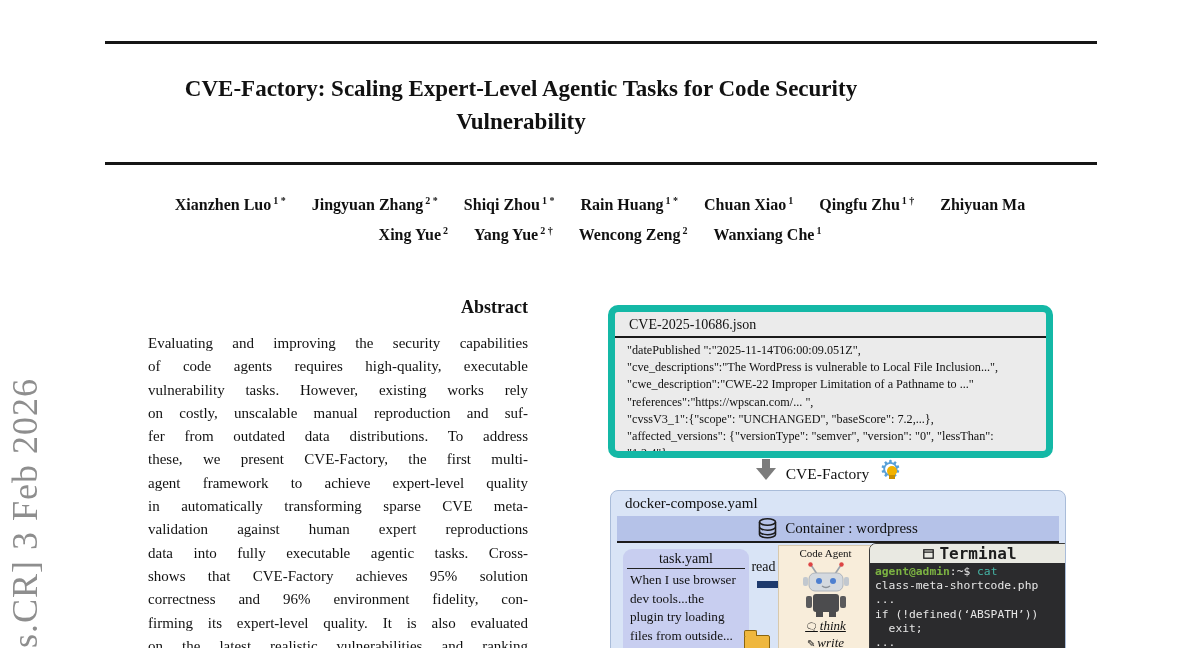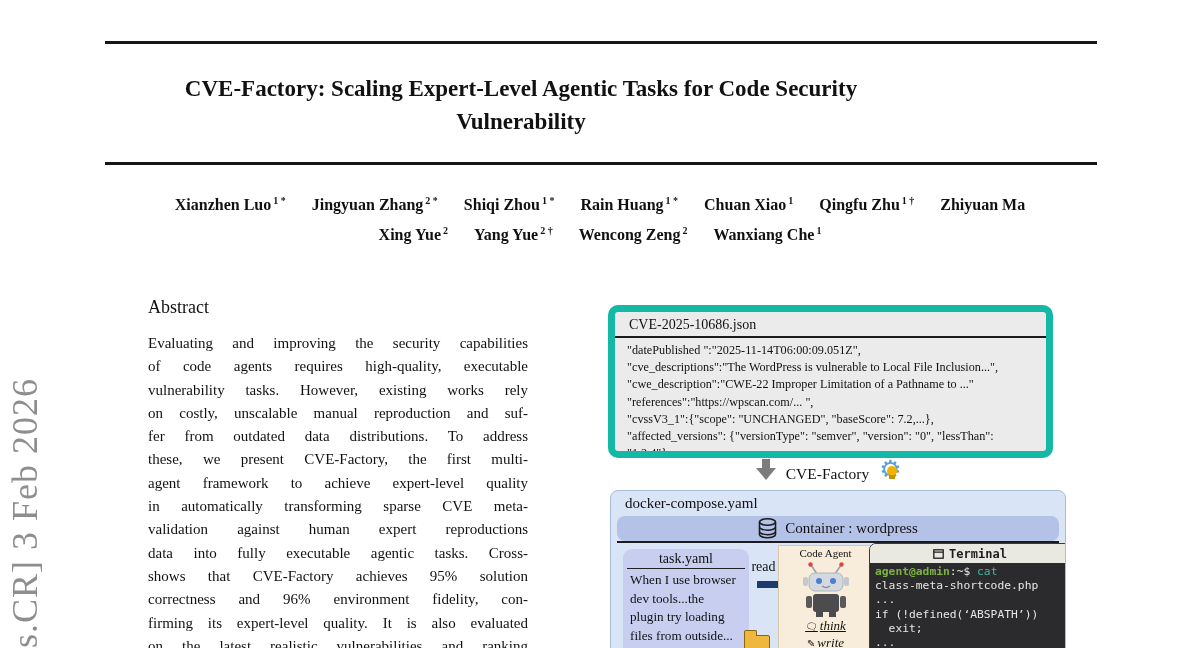--- a/index.html
+++ b/index.html
@@ -19,22 +19,22 @@
   .rule-mid{top:162px;}
   .title{position:absolute; left:0; top:72px; width:1042px; text-align:center;
     font-size:23px; font-weight:bold; line-height:33px;}
   .authors{position:absolute; left:0; width:1200px; text-align:center;
     font-size:16px; font-weight:bold;}
   .authors-l1{top:195px;}
   .authors-l2{top:225px;}
   .author{margin:0 13px; white-space:nowrap;}
   .author sup{font-weight:bold; font-size:10px; margin-left:2px;}
   
-  .abs-head{position:absolute; left:148px; top:297px; width:380px; text-align:left;
-    font-size:18px; font-weight:normal;}
+  .abs-head{position:absolute; left:148px; top:297px; width:380px; text-align:right;
+    font-size:18px; font-weight:bold;}
   .abs-body{position:absolute; left:148px; top:332px; width:380px;
     font-size:15px; line-height:23.3px;}
   .abs-line{text-align:justify; text-align-last:justify; height:23.3px; overflow:hidden; white-space:nowrap;}
   
   .json-card{position:absolute; left:608px; top:305px; width:445px; height:153px;
     background:#ebebeb; border:7px solid #14b8a6; border-radius:10px; overflow:hidden;
     box-sizing:border-box;}
   .json-title{font-size:14px; padding:5px 0 3px 14px; border-bottom:2.5px solid #1a1a1a;}
   .json-body{padding:4px 12px 0 12px; font-size:12.2px; line-height:17.2px;}
   .factory-row{position:absolute; left:608px; top:459px; width:445px; height:30px;
@@ -47,21 +47,21 @@
   .factory-icon .gear{position:absolute; left:0; top:-4px; font-family:"DejaVu Sans",sans-serif;
     font-size:25px; color:#58a0d8; line-height:26px;}
   .factory-icon .bulb{position:absolute; left:8px; top:5px; width:10px; height:10px;
     background:#f2b200; border-radius:50%;}
   .factory-icon .bulb-base{position:absolute; left:10px; top:14px; width:6px; height:4px; background:#c98f00;}
   
   .compose-card{position:absolute; left:610px; top:490px; width:456px; height:170px;
     background:#d9e4f6; border:1px solid #a9bcd9; border-radius:8px; box-sizing:border-box; overflow:hidden;}
   .compose-title{font-size:15px; padding:4px 0 3px 14px;}
   .band{margin:1px 6px 0 6px; height:25px; background:#b5c2e8;
-    display:flex; align-items:center; justify-content:center; gap:8px; font-size:15px;border-radius:8px;}
+    display:flex; align-items:center; justify-content:center; gap:8px; font-size:15px;}
   .band-rule{margin:0 6px; border-top:2.5px solid #1b1b1b;}
   .compose-content{position:relative; height:120px;}
   .task-card{position:absolute; left:12px; top:6px; width:126px; height:108px;
     background:#c8cef0; border-radius:9px; overflow:hidden;}
   .task-title{font-size:14px; text-align:center; padding-top:2px; padding-bottom:1px;
     border-bottom:1.5px solid #222; margin:0 4px;}
   .task-body{padding:2px 6px 0 7px; font-size:13.2px; line-height:18.6px;}
   .t-line{white-space:nowrap;}
   .read-block{position:absolute; left:138px; top:14px; width:46px; text-align:center;}
   .read-label{font-size:14px;}
@@ -71,21 +71,21 @@
   .agent-card{position:absolute; left:167px; top:2px; width:93px; height:130px;
     background:#f8edda; border:1px solid #d8c9ac; text-align:center; overflow:hidden;}
   .agent-title{font-size:11px; padding-top:1px;}
   .agent-robot{margin:3px auto 0 auto; display:block;}
   .agent-action{font-size:13px; font-style:italic; text-decoration:underline; line-height:16px;}
   .action-icon{font-style:normal; text-decoration:none; font-size:10px; margin-right:2px;}
   .terminal{position:absolute; left:258px; top:0px; width:200px; height:120px;
     border:1px solid #3a3a3a; border-radius:7px 7px 0 0; overflow:hidden;
     font-family:"DejaVu Sans Mono", monospace;}
   .term-bar{height:19px; background:#e9e9e2; display:flex; align-items:center; justify-content:center;
-    gap:5px; font-size:12px; font-weight:bold; color:#1d1d1d;}
+    gap:5px; font-size:16px; font-weight:bold; color:#1d1d1d;}
   .term-body{background:#2b2b2d; color:#e6e6e6; padding:2px 5px; font-size:11.3px; line-height:14.2px; height:100%;}
   .term-line{white-space:pre;}
   .tc-user{color:#7cb342; font-weight:bold;}
   .tc-plain{color:#e6e6e6;}
   .tc-cmd{color:#45b5a6;}
   .folder{position:absolute; left:133px; top:92px; width:24px; height:16px;
     background:#efb73e; border:1.5px solid #8a6510; border-radius:2px;}
   .folder:before{content:""; position:absolute; left:-1.5px; top:-6px; width:11px; height:5px;
     background:#efb73e; border:1.5px solid #8a6510; border-bottom:none; border-radius:2px 2px 0 0;}
   .db-icon, .memo-icon, .winicon{display:inline-block; vertical-align:middle;}

